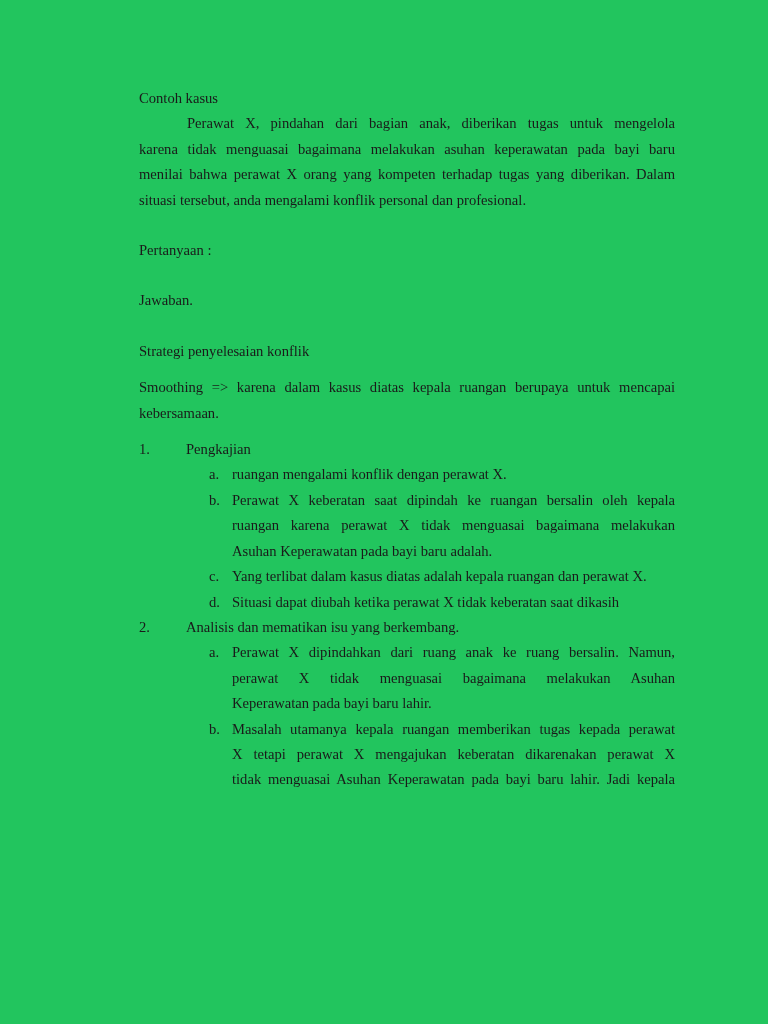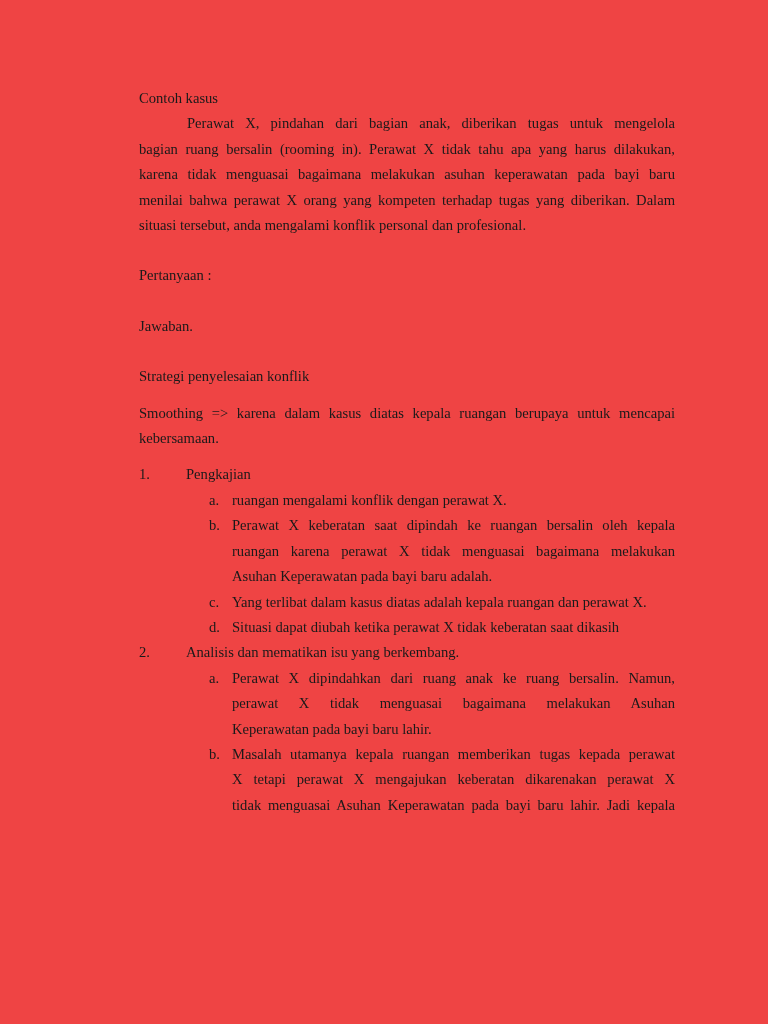--- a/index.html
+++ b/index.html
@@ -13,21 +13,21 @@
     overflow: hidden;
     position: relative;
     font-family: "Liberation Serif", "DejaVu Serif", serif;
     color: #1a1a1a;
   }
   .page {
     position: absolute;
     left: 0; top: 0;
     width: 768px;
     height: 1024px;
-    background: #ef4444;
+    background: #22c55e;
   }
   .content {
     position: absolute;
     left: 139px;
     top: 86px;
     width: 536px;
     font-size: 14.6px;
     line-height: 25.4px;
   }
   .line { display: block; white-space: nowrap; }
@@ -70,21 +70,20 @@
 </head>
 <body>
 
 <div class="page">
   <div class="content">
 
     <span class="line">Contoh kasus</span>
 
     <div>
       <span class="just indent">Perawat X, pindahan dari bagian anak, diberikan tugas untuk mengelola</span>
-      <span class="just">bagian ruang bersalin (rooming in). Perawat X tidak tahu apa yang harus dilakukan,</span>
       <span class="just">karena tidak menguasai bagaimana melakukan asuhan keperawatan pada bayi baru</span>
       <span class="just">menilai bahwa perawat X orang yang kompeten terhadap tugas yang diberikan. Dalam</span>
       <span class="line">situasi tersebut, anda mengalami konflik personal dan profesional.</span>
     </div>
 
     <div class="gap"></div>
 
     <span class="line">Pertanyaan :</span>
 
     <div class="gap"></div>

